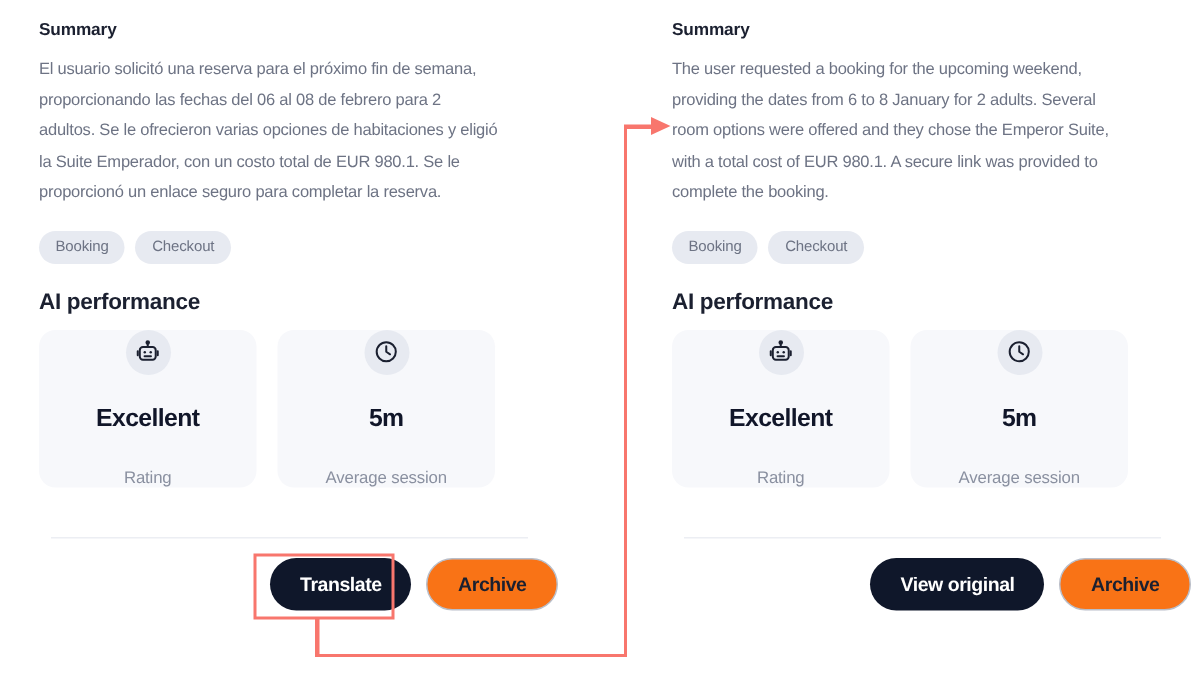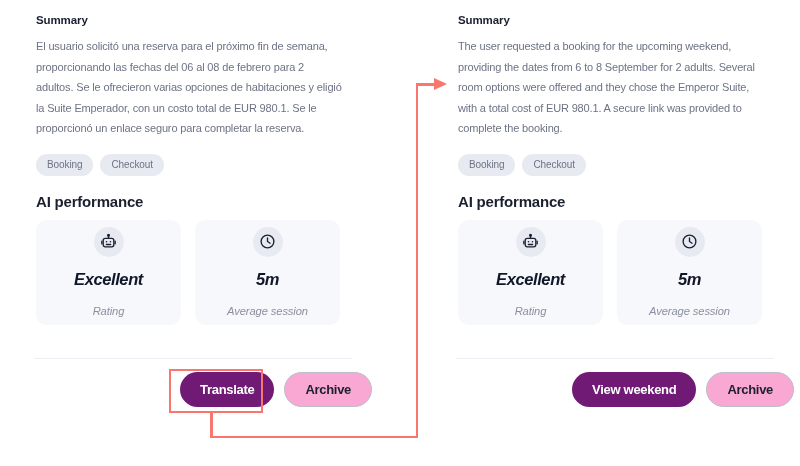--- a/index.html
+++ b/index.html
@@ -20,21 +20,21 @@
     position: absolute;
     top: 0;
     width: 360px;
     height: 466px;
   }
   .panel-left  { left: 22px; }
   .panel-right { left: 444px; }
 
   .panel-inner {
     position: absolute;
-    left: 14px;
+    left: 4px;
     top: 14px;
     width: 306px;
   }
 
   .section-title {
     font-size: 11.5px;
     font-weight: bold;
     color: #1b2030;
     letter-spacing: -0.1px;
     margin: 0 0 10px 0;
@@ -77,23 +77,22 @@
     gap: 14px;
   }
   .stat-card {
     width: 145px;
     height: 105px;
     background: #f7f8fb;
     border-radius: 11px;
     display: flex;
     flex-direction: column;
     align-items: center;
-    justify-content: center;
+    justify-content: space-between;
     box-sizing: border-box;
-    font-style: italic;
   }
   .stat-icon-wrap {
     width: 30px;
     height: 30px;
     border-radius: 50%;
     background: #e7eaf1;
     display: flex;
     align-items: center;
     justify-content: center;
     margin-bottom: 14px;
@@ -139,26 +138,26 @@
     height: 35px;
     display: flex;
     align-items: center;
     justify-content: center;
     box-sizing: border-box;
     white-space: nowrap;
     cursor: pointer;
     user-select: none;
   }
   .btn-primary {
-    background: #701a75;
+    background: #0f172a;
     color: #ffffff;
     border: none;
   }
   .btn-outline {
-    background: #f9a8d4;
+    background: #f97316;
     color: #1b2030;
     border: 1.3px solid #b9bec9;
     text-align: center;
   }
 
   
   .anno-box {
     position: absolute;
     left: 169px;
     top: 369px;
@@ -243,21 +242,21 @@
     <div class="btn btn-primary">Translate</div>
     <div class="btn btn-outline">Archive</div>
   </div>
 </div>
 
 <div class="panel panel-right">
   <div class="panel-inner">
 
     <div class="section-title">Summary</div>
 
-    <p class="summary-body">The user requested a booking for the upcoming weekend, providing the dates from 6 to 8 September for 2 adults. Several room options were offered and they chose the Emperor Suite, with a total cost of EUR 980.1. A secure link was provided to complete the booking.</p>
+    <p class="summary-body">The user requested a booking for the upcoming weekend, providing the dates from 6 to 8 January for 2 adults. Several room options were offered and they chose the Emperor Suite, with a total cost of EUR 980.1. A secure link was provided to complete the booking.</p>
 
     <div class="tag-row">
       <span class="tag-pill">Booking</span>
       <span class="tag-pill">Checkout</span>
     </div>
 
     <div class="perf-title">AI performance</div>
 
     <div class="stat-row">
 
@@ -287,21 +286,21 @@
         <span class="stat-value">5m</span>
         <span class="stat-label">Average session</span>
       </div>
 
     </div>
   </div>
 
   <div class="divider"></div>
 
   <div class="action-row">
-    <div class="btn btn-primary">View weekend</div>
+    <div class="btn btn-primary">View original</div>
     <div class="btn btn-outline">Archive</div>
   </div>
 </div>
 
 <div class="anno-box"></div>
 <div class="anno-line anno-v-down"></div>
 <div class="anno-line anno-h-bot"></div>
 <div class="anno-line anno-v-up"></div>
 <div class="anno-line anno-h-top"></div>
 <div class="anno-head"></div>

